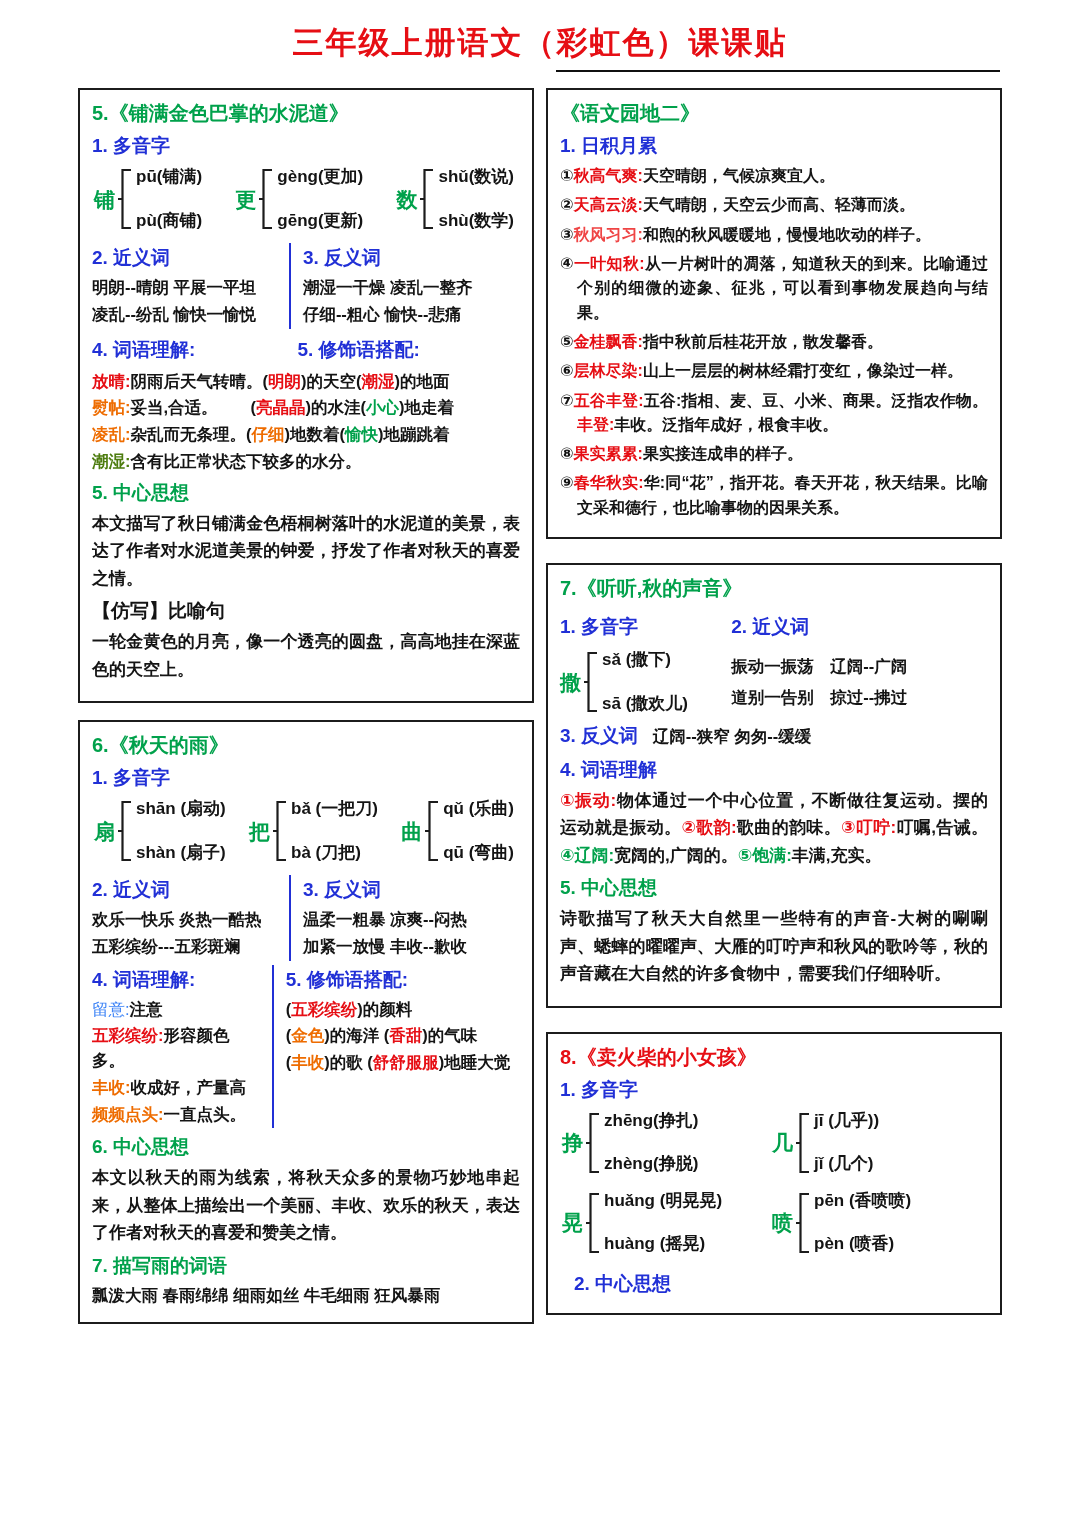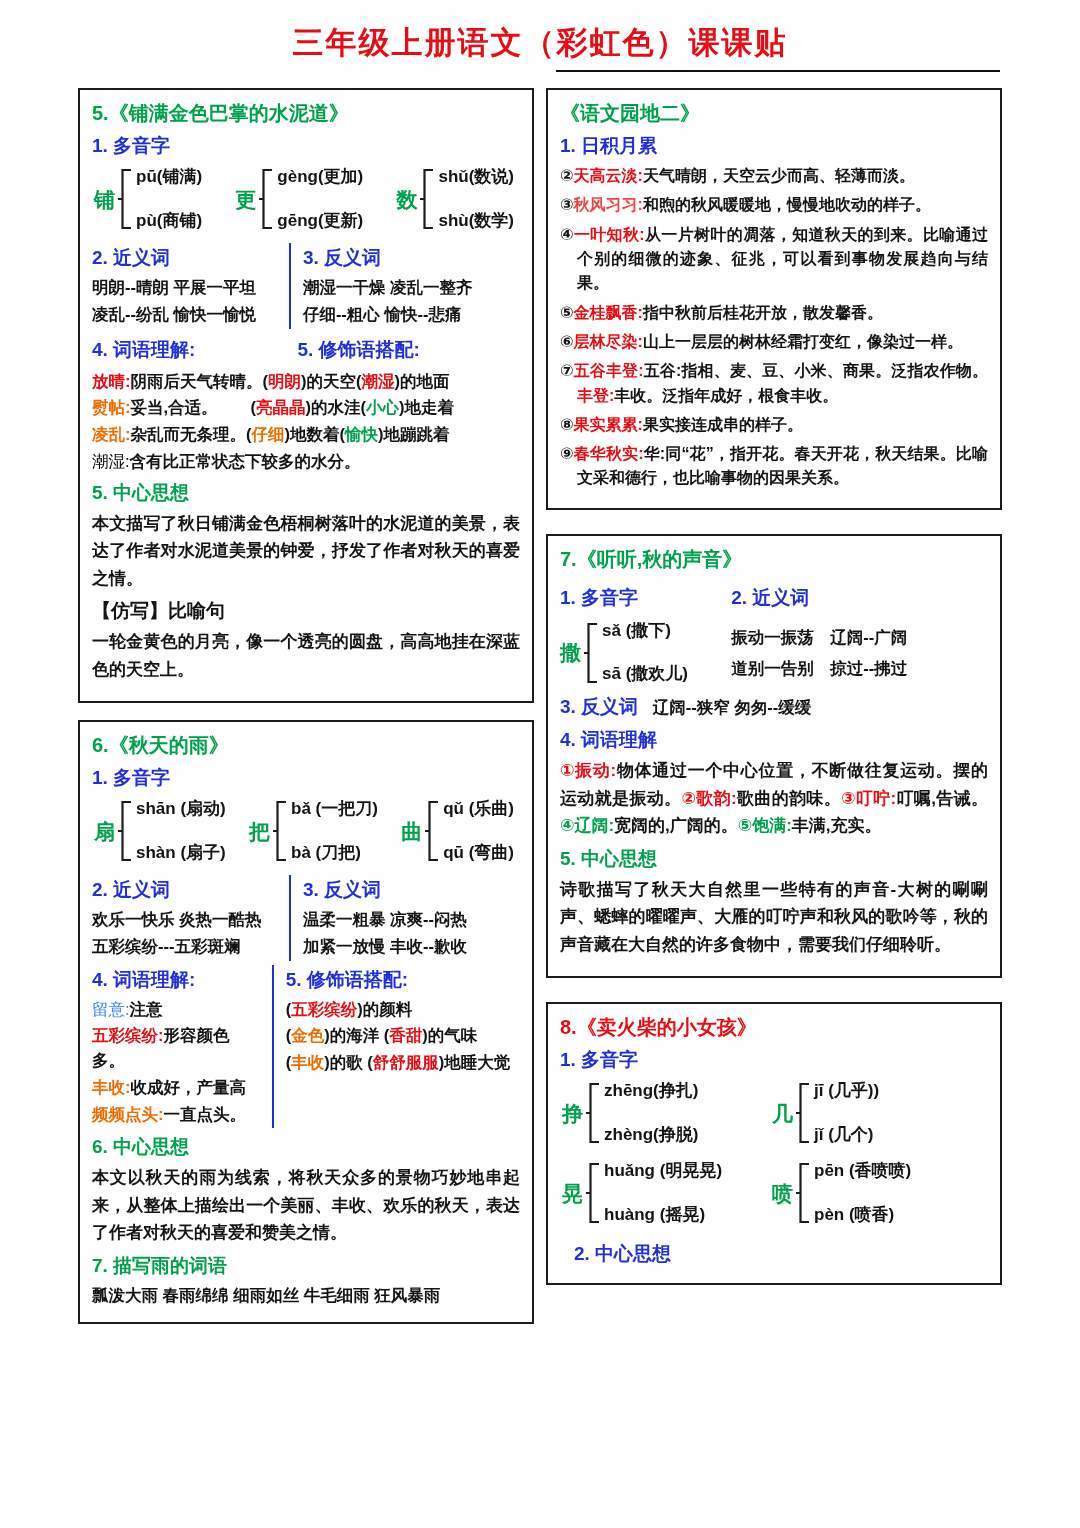--- a/index.html
+++ b/index.html
@@ -123,21 +123,21 @@
           </div>
         </div>
 
         <div class="h-pair">
           <h3 class="h t-blue">4. 词语理解:</h3>
           <h3 class="h t-blue">5. 修饰语搭配:</h3>
         </div>
         <p class="line"><span style="color: rgb(230, 14, 20); font-weight: 800;">放晴:</span><span>阴雨后天气转晴。(</span><span style="color: rgb(230, 14, 20); font-weight: 800;">明朗</span><span>)的天空(</span><span style="color: rgb(230, 14, 20); font-weight: 800;">潮湿</span><span>)的地面</span></p>
         <p class="line"><span style="color: rgb(238, 108, 0); font-weight: 800;">熨帖:</span><span>妥当,合适。　　(</span><span style="color: rgb(230, 14, 20); font-weight: 800;">亮晶晶</span><span>)的水洼(</span><span style="color: rgb(0, 161, 75); font-weight: 800;">小心</span><span>)地走着</span></p>
         <p class="line"><span style="color: rgb(238, 108, 0); font-weight: 800;">凌乱:</span><span>杂乱而无条理。(</span><span style="color: rgb(238, 108, 0); font-weight: 800;">仔细</span><span>)地数着(</span><span style="color: rgb(0, 161, 75); font-weight: 800;">愉快</span><span>)地蹦跳着</span></p>
-        <p class="line"><span style="color: #000000; font-weight: 400;">潮湿:</span><span>含有比正常状态下较多的水分。</span></p>
+        <p class="line"><span style="color: #4d7c0f; font-weight: 700;">潮湿:</span><span>含有比正常状态下较多的水分。</span></p>
 
         <h3 class="h t-green">5. 中心思想</h3>
         <p class="para">本文描写了秋日铺满金色梧桐树落叶的水泥道的美景，表达了作者对水泥道美景的钟爱，抒发了作者对秋天的喜爱之情。</p>
 
         <h3 class="h t-ink">【仿写】比喻句</h3>
         <p class="para">一轮金黄色的月亮，像一个透亮的圆盘，高高地挂在深蓝色的天空上。</p>
       </section>
 
       <section class="box">
         <h2 class="box-title t-green">6.《秋天的雨》</h2>
@@ -217,20 +217,21 @@
         <h3 class="h t-green">7. 描写雨的词语</h3>
         <p class="line">瓢泼大雨 春雨绵绵 细雨如丝 牛毛细雨 狂风暴雨</p>
       </section>
     </div>
 
     <div class="col col-right">
 
       <section class="box">
         <h2 class="box-title t-green">《语文园地二》</h2>
         <h3 class="h t-blue">1. 日积月累</h3>
+        <p class="idiom"><span>①</span><span style="color: rgb(230, 14, 20); font-weight: 800;">秋高气爽:</span><span>天空晴朗，气候凉爽宜人。</span></p>
         <p class="idiom"><span>②</span><span style="color: rgb(230, 14, 20); font-weight: 800;">天高云淡:</span><span>天气晴朗，天空云少而高、轻薄而淡。</span></p>
         <p class="idiom"><span>③</span><span style="color: #ef4444; font-weight: 800;">秋风习习:</span><span>和煦的秋风暖暖地，慢慢地吹动的样子。</span></p>
         <p class="idiom"><span>④</span><span style="color: rgb(230, 14, 20); font-weight: 800;">一叶知秋:</span><span>从一片树叶的凋落，知道秋天的到来。比喻通过个别的细微的迹象、征兆，可以看到事物发展趋向与结果。</span></p>
         <p class="idiom"><span>⑤</span><span style="color: rgb(230, 14, 20); font-weight: 800;">金桂飘香:</span><span>指中秋前后桂花开放，散发馨香。</span></p>
         <p class="idiom"><span>⑥</span><span style="color: rgb(230, 14, 20); font-weight: 800;">层林尽染:</span><span>山上一层层的树林经霜打变红，像染过一样。</span></p>
         <p class="idiom"><span>⑦</span><span style="color: rgb(230, 14, 20); font-weight: 800;">五谷丰登:</span><span>五谷:指相、麦、豆、小米、商果。泛指农作物。</span><span style="color: rgb(230, 14, 20); font-weight: 800;">丰登:</span><span>丰收。泛指年成好，根食丰收。</span></p>
         <p class="idiom"><span>⑧</span><span style="color: rgb(230, 14, 20); font-weight: 800;">果实累累:</span><span>果实接连成串的样子。</span></p>
         <p class="idiom"><span>⑨</span><span style="color: rgb(230, 14, 20); font-weight: 800;">春华秋实:</span><span>华:同“花”，指开花。春天开花，秋天结果。比喻文采和德行，也比喻事物的因果关系。</span></p>
       </section>
 

